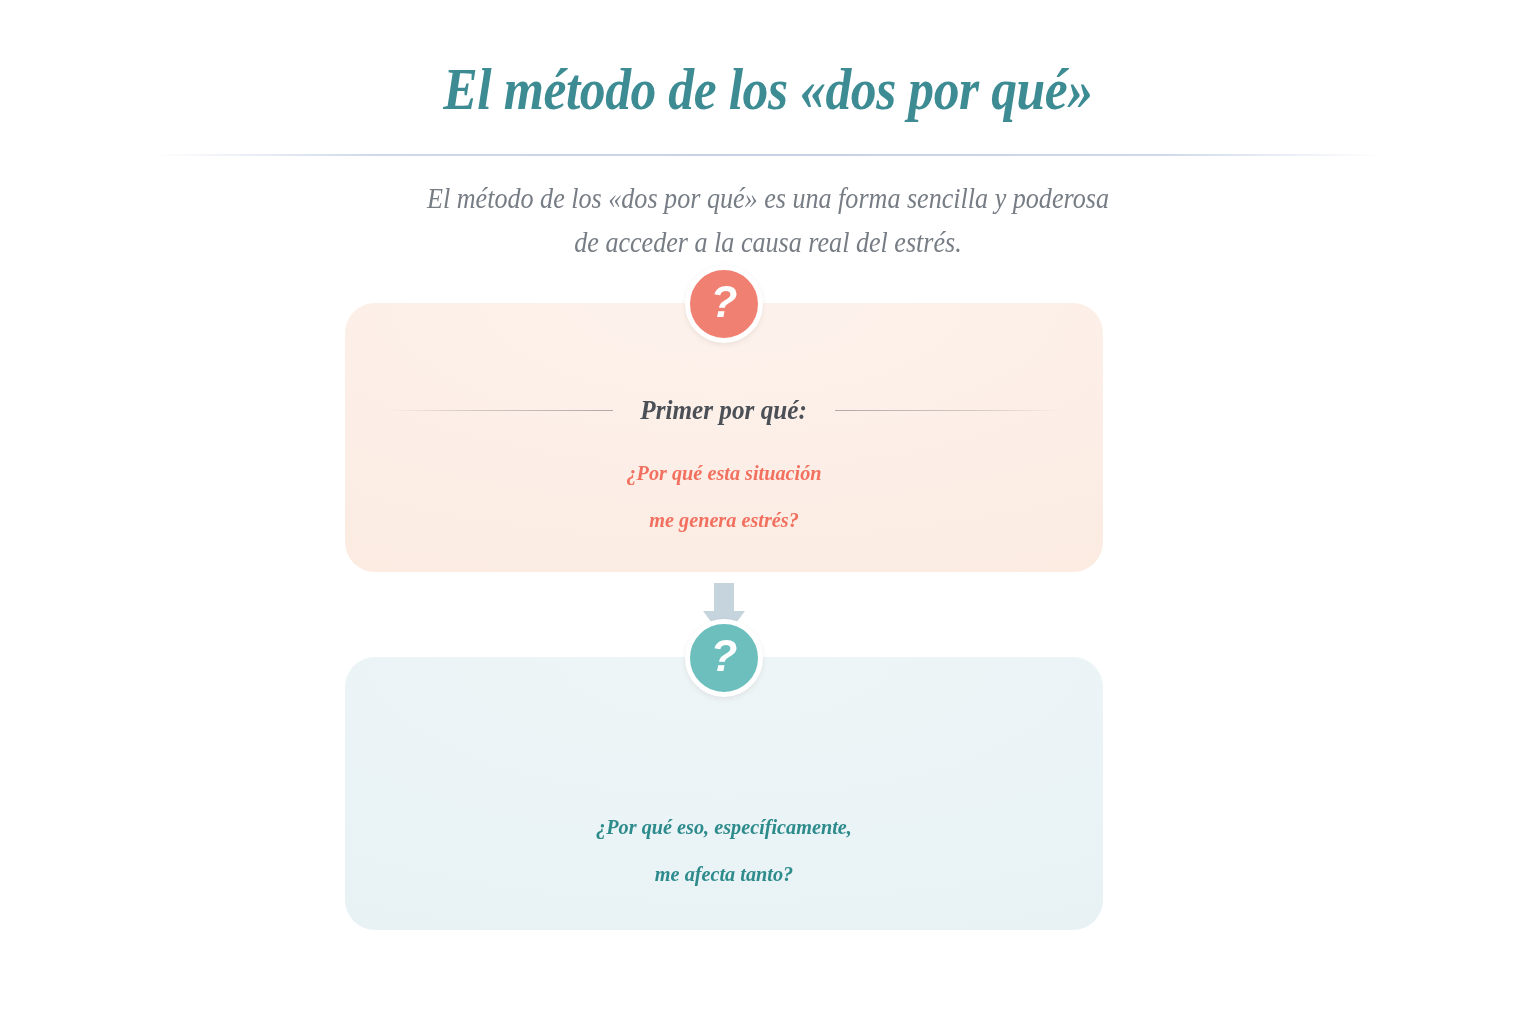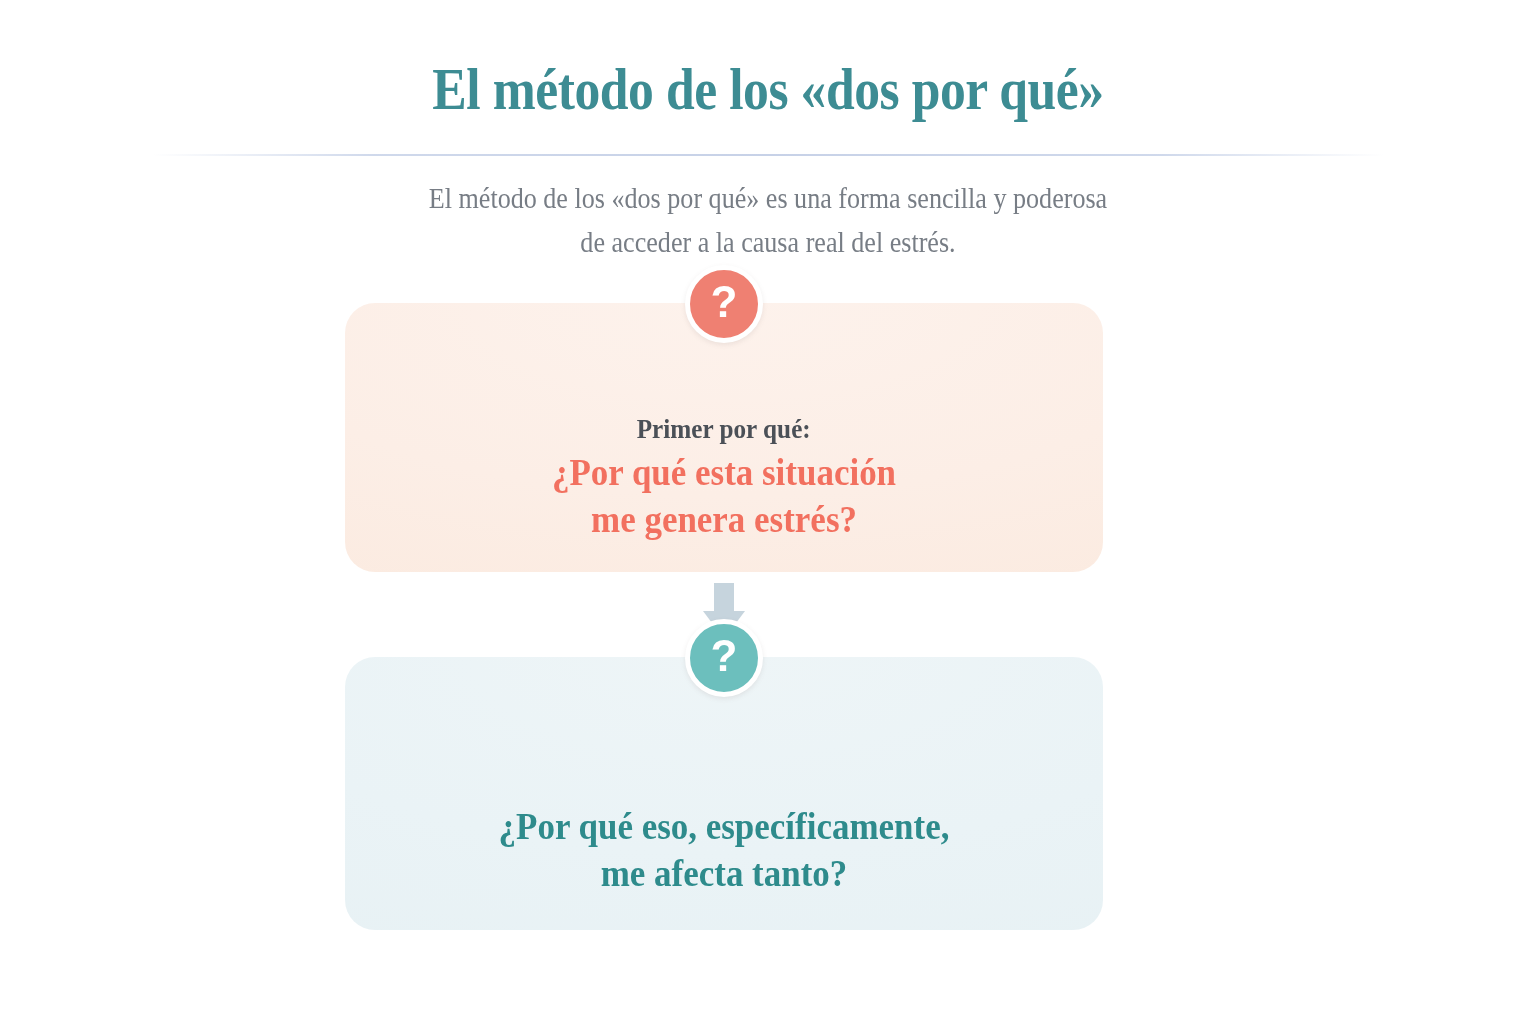--- a/index.html
+++ b/index.html
@@ -14,20 +14,21 @@
     font-family: "Liberation Sans", "DejaVu Sans", sans-serif;
     overflow: hidden;
     position: relative;
   }
 
   .page {
     position: absolute;
     inset: 0;
     width: 1536px;
     height: 1024px;
+    font-style: italic;
   }
 
   
   .header {
     position: absolute;
     left: 0;
     top: 0;
     width: 1536px;
     text-align: center;
   }
@@ -129,21 +130,21 @@
   
   .card-label {
     position: absolute;
     left: 40px;
     right: 40px;
     display: flex;
     align-items: center;
     justify-content: center;
     gap: 18px;
   }
-  .card-1 .card-label { top: 93px; flex-direction: column; }
+  .card-1 .card-label { top: 93px; }
   .card-2 .card-label { top: 94px; }
 
   .label-rule {
     height: 1px;
     flex: 1 1 auto;
   }
   .label-rule.left {
     background: linear-gradient(to right,
         rgba(120,120,125,0) 0%,
         rgba(120,120,125,0.30) 35%,
@@ -168,21 +169,21 @@
   }
 
   
   .question {
     position: absolute;
     left: 40px;
     right: 40px;
     text-align: center;
     font-family: "Liberation Serif", "DejaVu Serif", serif;
     font-weight: 700;
-    font-size: 38px;
+    font-size: 22px;
     line-height: 47px;
   }
   .card-1 .question { top: 146px; color: #f2705f; }
   .card-2 .question { top: 146px; color: #2e8b8c; }
   .question .qline { display: block; white-space: nowrap; transform: scaleX(0.92); }
 
   
   .arrow {
     position: absolute;
     left: 703px;

